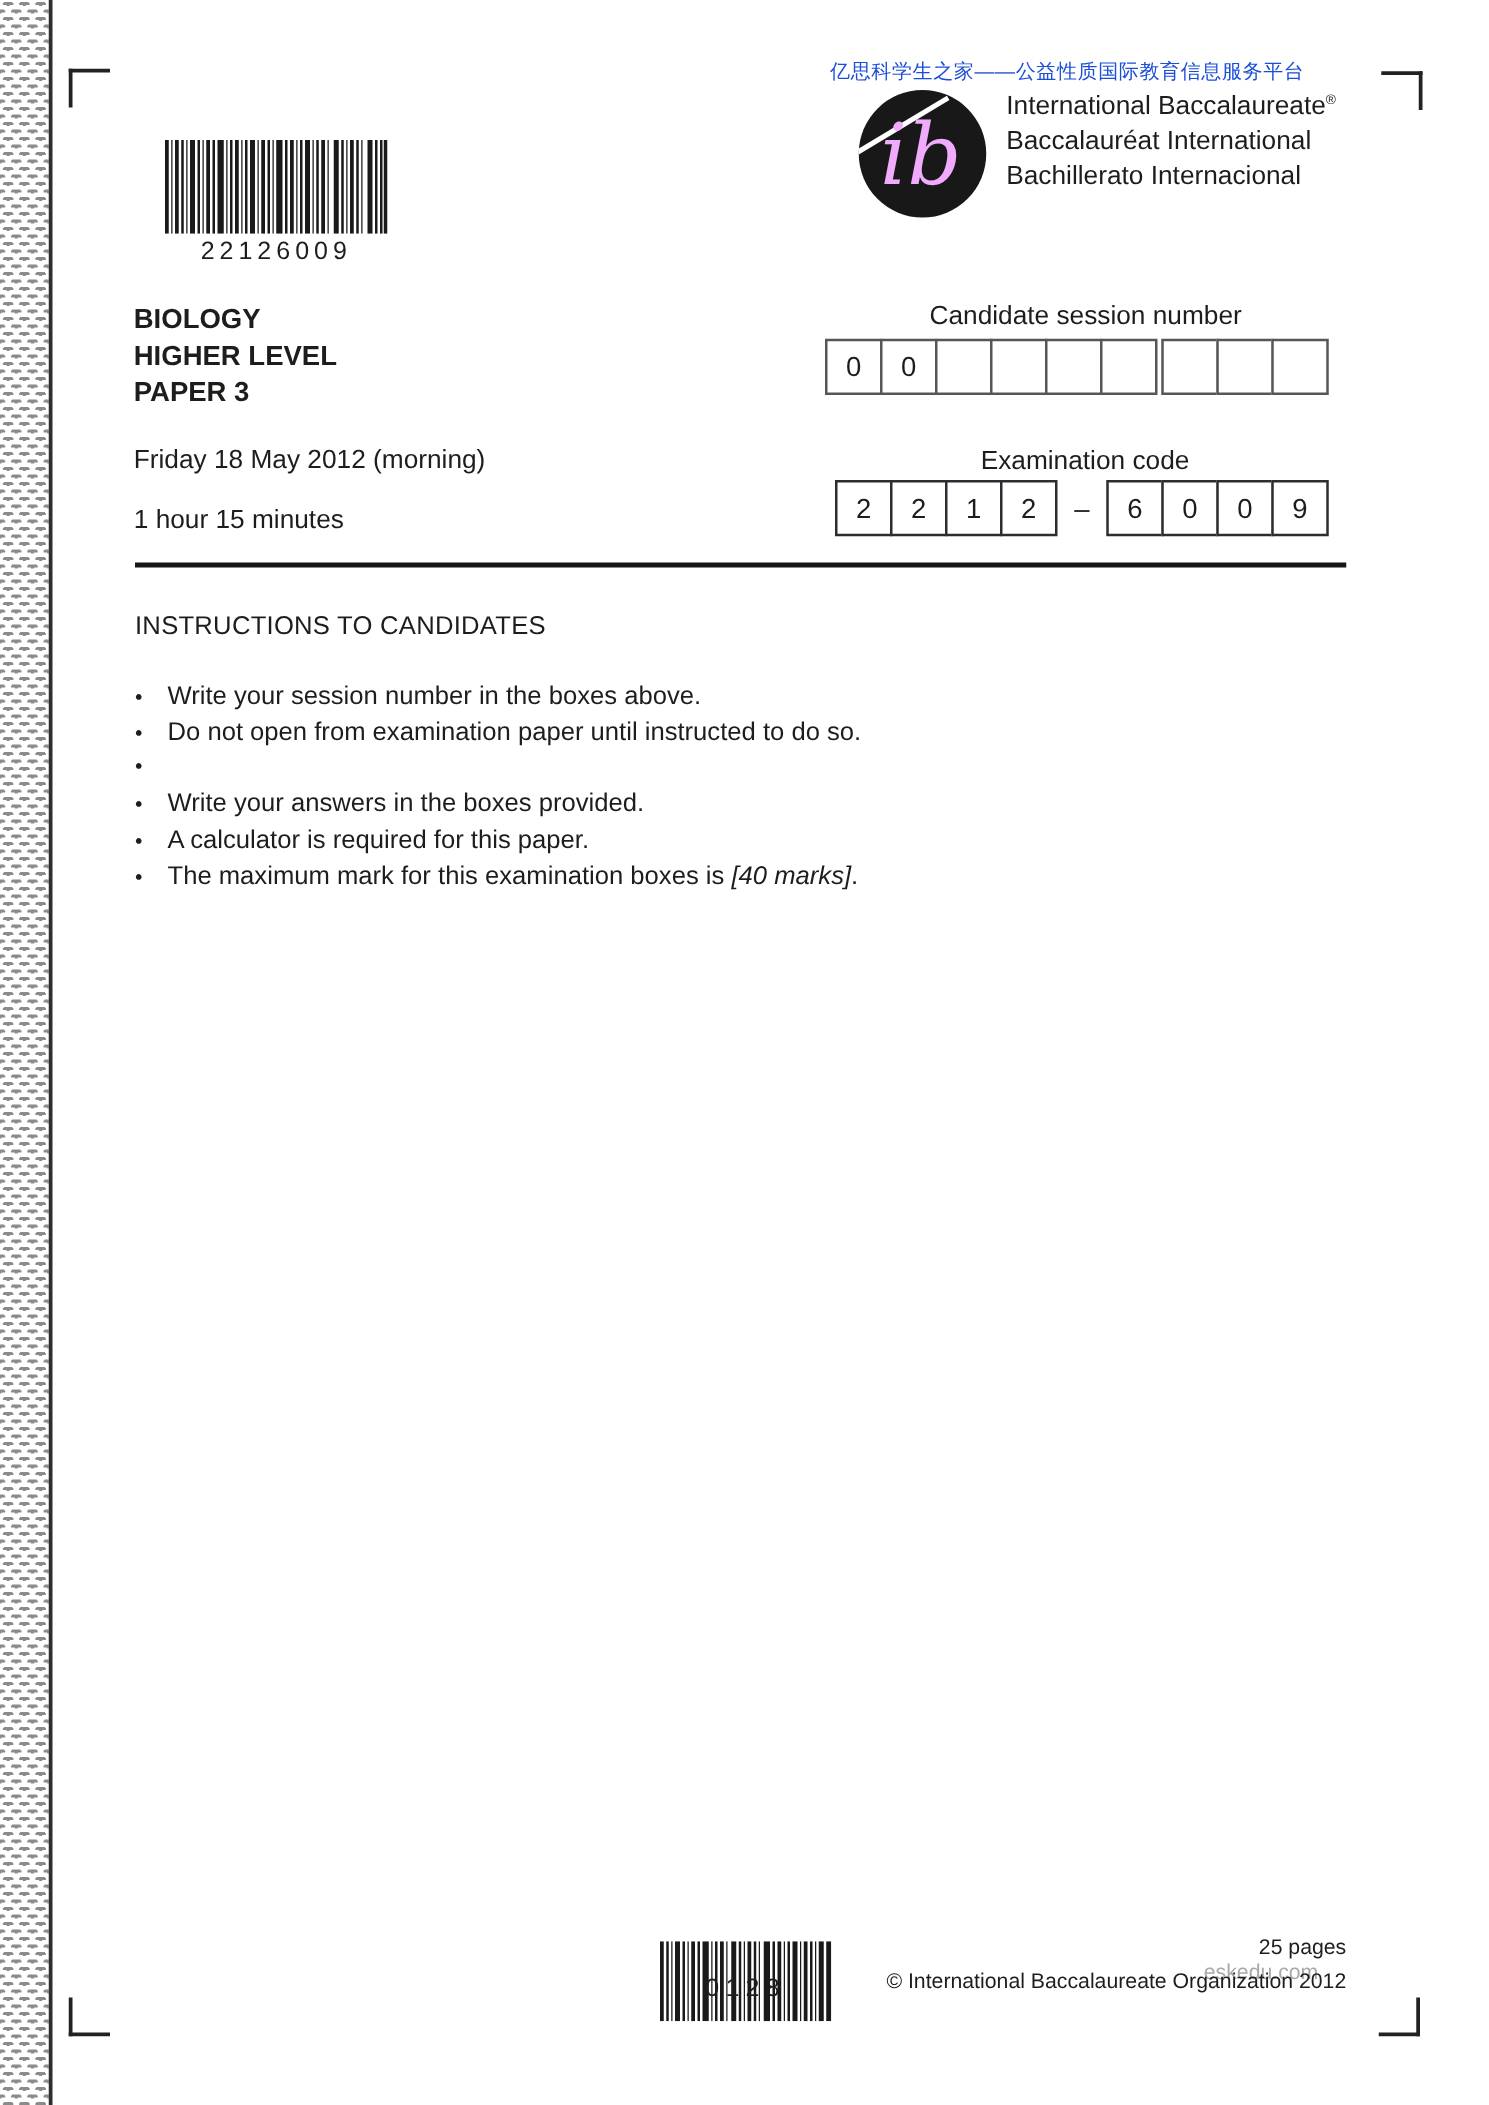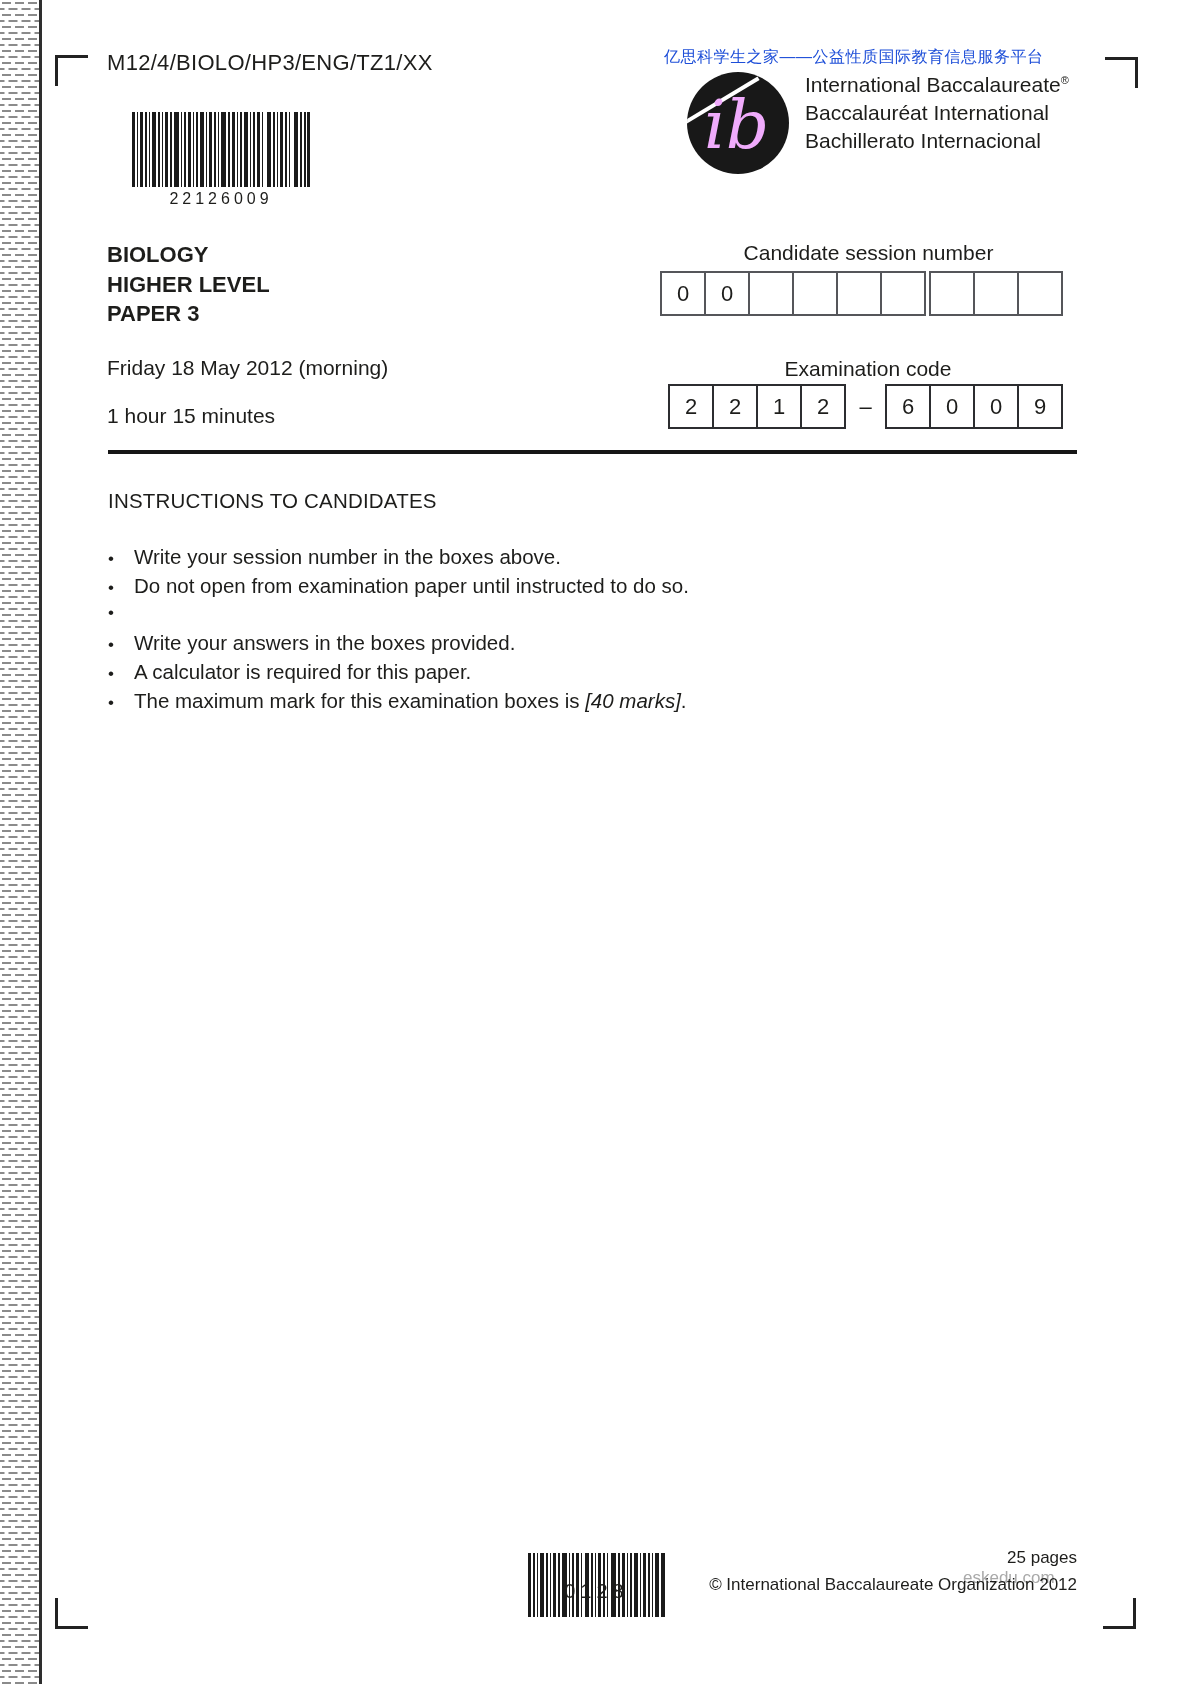--- a/index.html
+++ b/index.html
@@ -20,21 +20,21 @@
   
   .corner { position:absolute; width:30px; height:28px; }
   .corner.tl { left:55px;  top:55px;   border-top:3px solid #222;    border-left:3px solid #222; }
   .corner.tr { left:1105px;top:57px;   border-top:3px solid #222;    border-right:3px solid #222; }
   .corner.bl { left:55px;  top:1598px; border-bottom:3px solid #222; border-left:3px solid #222; }
   .corner.br { left:1103px;top:1598px; border-bottom:3px solid #222; border-right:3px solid #222; }
 
   .header-code { position:absolute; left:107px; top:50px; font-size:22px; letter-spacing:0.3px; }
 
   .barcode-top { position:absolute; left:132px; top:112px; }
-  .barcode-top-num { position:absolute; left:132px; top:190px; width:178px; text-align:center; font-size:16px; letter-spacing:4px; }
+  .barcode-top-num { position:absolute; left:132px; top:190px; width:178px; text-align:center; font-size:20px; letter-spacing:4px; }
 
   .cn-watermark { position:absolute; left:664px; top:47px; font-size:16px; color:#1d4ed8; white-space:nowrap; letter-spacing:0.5px; }
 
   .ib-logo { position:absolute; left:687px; top:72px; width:102px; height:102px; border-radius:50%; background:#181818; overflow:hidden; }
   .ib-logo .mono { position:absolute; left:17px; top:2px; font-family:"DejaVu Serif", serif; font-style:italic; font-weight:normal; font-size:68px; color:#f0abfc; line-height:102px; }
   .ib-logo .swoosh { position:absolute; left:-14px; top:28px; width:92px; height:3.5px; background:#fff; transform:rotate(-31deg); }
 
   .logo-text { position:absolute; left:805px; top:66px; font-size:21px; line-height:28px; color:#1d1d1b; white-space:nowrap; }
   .logo-text .reg { font-size:11px; vertical-align:super; }
 
@@ -75,21 +75,20 @@
 
 <div class="page">
 
   <div class="hatch-strip"></div>
 
   <div class="corner tl"></div>
   <div class="corner tr"></div>
   <div class="corner bl"></div>
   <div class="corner br"></div>
 
-  <div class="header-code">M12/4/BIOLO/HP3/ENG/TZ1/XX</div>
 
   <svg class="barcode-top" width="178" height="75" viewBox="0 0 178 75">
     <g fill="#1a1a1a">
       <rect x="0" y="0" width="3" height="75"></rect>
         <rect x="5" y="0" width="1" height="75"></rect>
         <rect x="8" y="0" width="3" height="75"></rect>
       <rect x="13" y="0" width="2" height="75"></rect>
         <rect x="17" y="0" width="1" height="75"></rect>
         <rect x="20" y="0" width="4" height="75"></rect>
       <rect x="26" y="0" width="2" height="75"></rect>

